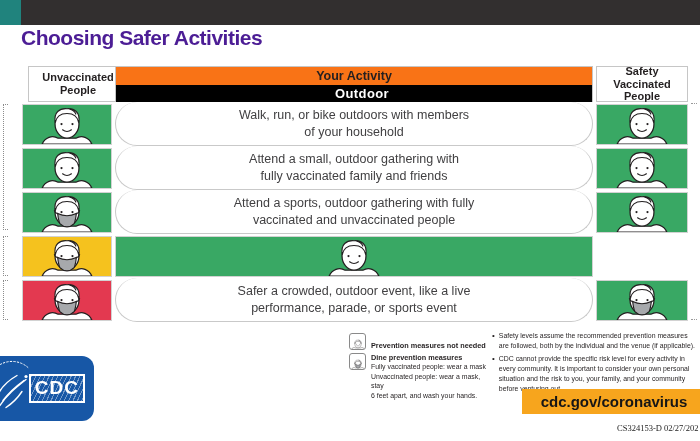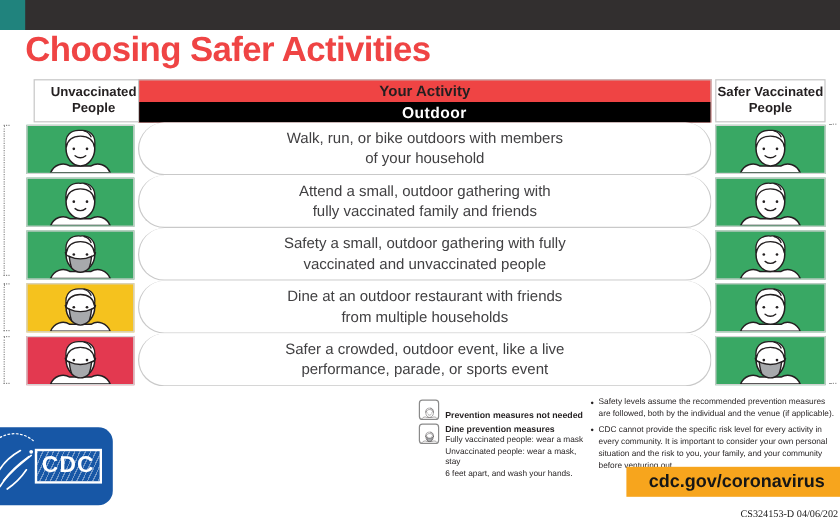--- a/index.html
+++ b/index.html
@@ -4,31 +4,31 @@
 <style>
   html,body{margin:0;padding:0;background:#fff;}
   .page{position:relative;width:700px;height:441px;background:#fff;overflow:hidden;
         font-family:"Liberation Sans",sans-serif;color:#231f20;}
   *{box-sizing:border-box;}
 
   
   .topbar{position:absolute;left:0;top:0;width:700px;height:25px;background:var(--dark-bar);}
   .teal-accent{position:absolute;left:0;top:0;width:21px;height:25px;background:var(--teal);}
 
-  .page-title{position:absolute;left:21px;top:26px;font-size:29px;font-weight:bold;
-              color:#ef4444;letter-spacing:-0.5px;}
+  .page-title{position:absolute;left:21px;top:26px;font-size:21px;font-weight:bold;
+              color:#4c1d95;letter-spacing:-0.5px;}
 
   
   .hdr-cell{position:absolute;top:66px;height:36px;border:1px solid #c6c6c6;background:#fff;
             display:flex;align-items:center;justify-content:center;text-align:center;
             font-weight:bold;font-size:11px;line-height:1.18;white-space:pre-line;}
   .hdr-left{left:28px;width:100px;}
   .hdr-right{left:596px;width:92px;}
   .hdr-center{position:absolute;left:115px;top:66px;width:478px;height:36px;
-              border:1px solid #c6c6c6;border-bottom:none;background:#ef4444;}
+              border:1px solid #c6c6c6;border-bottom:none;background:#f97316;}
   .your-activity{height:18px;display:flex;align-items:center;justify-content:center;
                  font-weight:bold;font-size:12.5px;}
   .outdoor-banner{height:17px;background:#000;color:#fff;font-weight:bold;font-size:13px;
                   letter-spacing:.4px;display:flex;align-items:center;justify-content:center;padding-left:16px;}
 
   
   .rows{position:absolute;left:22px;top:102px;width:666px;}
   .trow{display:grid;grid-template-columns:90px 478px 92px;column-gap:3px;height:44px;}
   .icon-cell{position:relative;}
   .chip{position:absolute;left:0;right:0;top:1.5px;bottom:1.5px;border:1px solid #d2d2d2;
@@ -103,21 +103,21 @@
   <div class="page-title">Choosing Safer Activities</div>
 
   <div class="hdr-cell hdr-left">Unvaccinated
 People</div>
 
   <div class="hdr-center">
     <div class="your-activity">Your Activity</div>
     <div class="outdoor-banner">Outdoor</div>
   </div>
 
-  <div class="hdr-cell hdr-right">Safer Vaccinated
+  <div class="hdr-cell hdr-right">Safety Vaccinated
 People</div>
 
   <div class="rows">
   <div class="trow">
     <div class="icon-cell">
       <div class="chip u-chip lv-green">
             <svg class="face" viewBox="0 0 60 44">
     <path class="shoulders" d="M2 44 C5 36.5 13.5 33.5 20 37.5 L40 37.5 C46.5 33.5 55 36.5 58 44 Z"></path>
     <path class="head" d="M30 6.5 C38.5 6.5 43.5 12.5 43.5 21.5 C43.5 30 37.5 37.5 30 37.5 C22.5 37.5 16.5 30 16.5 21.5 C16.5 12.5 21.5 6.5 30 6.5 Z"></path>
     <path class="hair" d="M16.8 20 C14.5 8 22 3.5 30 4.2 C38 3.5 45.5 8 43.2 20 C42 12.5 37 9.5 30 9.5 C23 9.5 18 12.5 16.8 20 Z"></path>
@@ -213,21 +213,21 @@
     <path class="smile" d="M25 28 Q30 31.8 35 28"></path>
     <g class="mask-group">
       <path class="strap" d="M19.8 23.5 C17.5 23 16.2 21.5 15.8 19.8"></path>
       <path class="strap" d="M40.2 23.5 C42.5 23 43.8 21.5 44.2 19.8"></path>
       <path class="mask" d="M19.5 23.2 C26 26.2 34 26.2 40.5 23.2 C40 28 39 32.5 38 34.5 C33 39.5 27 39.5 22 34.5 C21 32.5 20 28 19.5 23.2 Z"></path>
     </g>
   </svg>
           </div>
     </div>
     <div class="text-cell">
-      <div class="activity-text">Safety a small, outdoor gathering with fully
+      <div class="activity-text">Attend a sports, outdoor gathering with fully
 vaccinated and unvaccinated people</div>
     </div>
     <div class="icon-cell">
       <div class="chip v-chip lv-green">
             <svg class="face" viewBox="0 0 60 44">
     <path class="shoulders" d="M2 44 C5 36.5 13.5 33.5 20 37.5 L40 37.5 C46.5 33.5 55 36.5 58 44 Z"></path>
     <path class="head" d="M30 6.5 C38.5 6.5 43.5 12.5 43.5 21.5 C43.5 30 37.5 37.5 30 37.5 C22.5 37.5 16.5 30 16.5 21.5 C16.5 12.5 21.5 6.5 30 6.5 Z"></path>
     <path class="hair" d="M16.8 20 C14.5 8 22 3.5 30 4.2 C38 3.5 45.5 8 43.2 20 C42 12.5 37 9.5 30 9.5 C23 9.5 18 12.5 16.8 20 Z"></path>
     <path class="hair-swirl" d="M33.5 4.6 C37 5.6 39 7.6 40 10.2"></path>
     <circle class="eye" cx="23.8" cy="21.5" r="1.25"></circle>
@@ -254,24 +254,20 @@
     <circle class="eye" cx="23.8" cy="21.5" r="1.25"></circle>
     <circle class="eye" cx="36.2" cy="21.5" r="1.25"></circle>
     <path class="smile" d="M25 28 Q30 31.8 35 28"></path>
     <g class="mask-group">
       <path class="strap" d="M19.8 23.5 C17.5 23 16.2 21.5 15.8 19.8"></path>
       <path class="strap" d="M40.2 23.5 C42.5 23 43.8 21.5 44.2 19.8"></path>
       <path class="mask" d="M19.5 23.2 C26 26.2 34 26.2 40.5 23.2 C40 28 39 32.5 38 34.5 C33 39.5 27 39.5 22 34.5 C21 32.5 20 28 19.5 23.2 Z"></path>
     </g>
   </svg>
           </div>
-    </div>
-    <div class="text-cell">
-      <div class="activity-text">Dine at an outdoor restaurant with friends
-from multiple households</div>
     </div>
     <div class="icon-cell">
       <div class="chip v-chip lv-green">
             <svg class="face" viewBox="0 0 60 44">
     <path class="shoulders" d="M2 44 C5 36.5 13.5 33.5 20 37.5 L40 37.5 C46.5 33.5 55 36.5 58 44 Z"></path>
     <path class="head" d="M30 6.5 C38.5 6.5 43.5 12.5 43.5 21.5 C43.5 30 37.5 37.5 30 37.5 C22.5 37.5 16.5 30 16.5 21.5 C16.5 12.5 21.5 6.5 30 6.5 Z"></path>
     <path class="hair" d="M16.8 20 C14.5 8 22 3.5 30 4.2 C38 3.5 45.5 8 43.2 20 C42 12.5 37 9.5 30 9.5 C23 9.5 18 12.5 16.8 20 Z"></path>
     <path class="hair-swirl" d="M33.5 4.6 C37 5.6 39 7.6 40 10.2"></path>
     <circle class="eye" cx="23.8" cy="21.5" r="1.25"></circle>
     <circle class="eye" cx="36.2" cy="21.5" r="1.25"></circle>
@@ -404,15 +400,15 @@
     <div class="note">
       <span>Safety levels assume the recommended prevention measures are followed, both by the individual and the venue (if applicable).</span>
     </div>
     <div class="note">
       <span>CDC cannot provide the specific risk level for every activity in every community. It is important to consider your own personal situation and the risk to you, your family, and your community before venturing out.</span>
     </div>
   </div>
 
   <div class="url-bar">cdc.gov/coronavirus</div>
 
-  <div class="doc-code">CS324153-D 04/06/202</div>
+  <div class="doc-code">CS324153-D 02/27/202</div>
 
 </div>
 
 </body></html>

